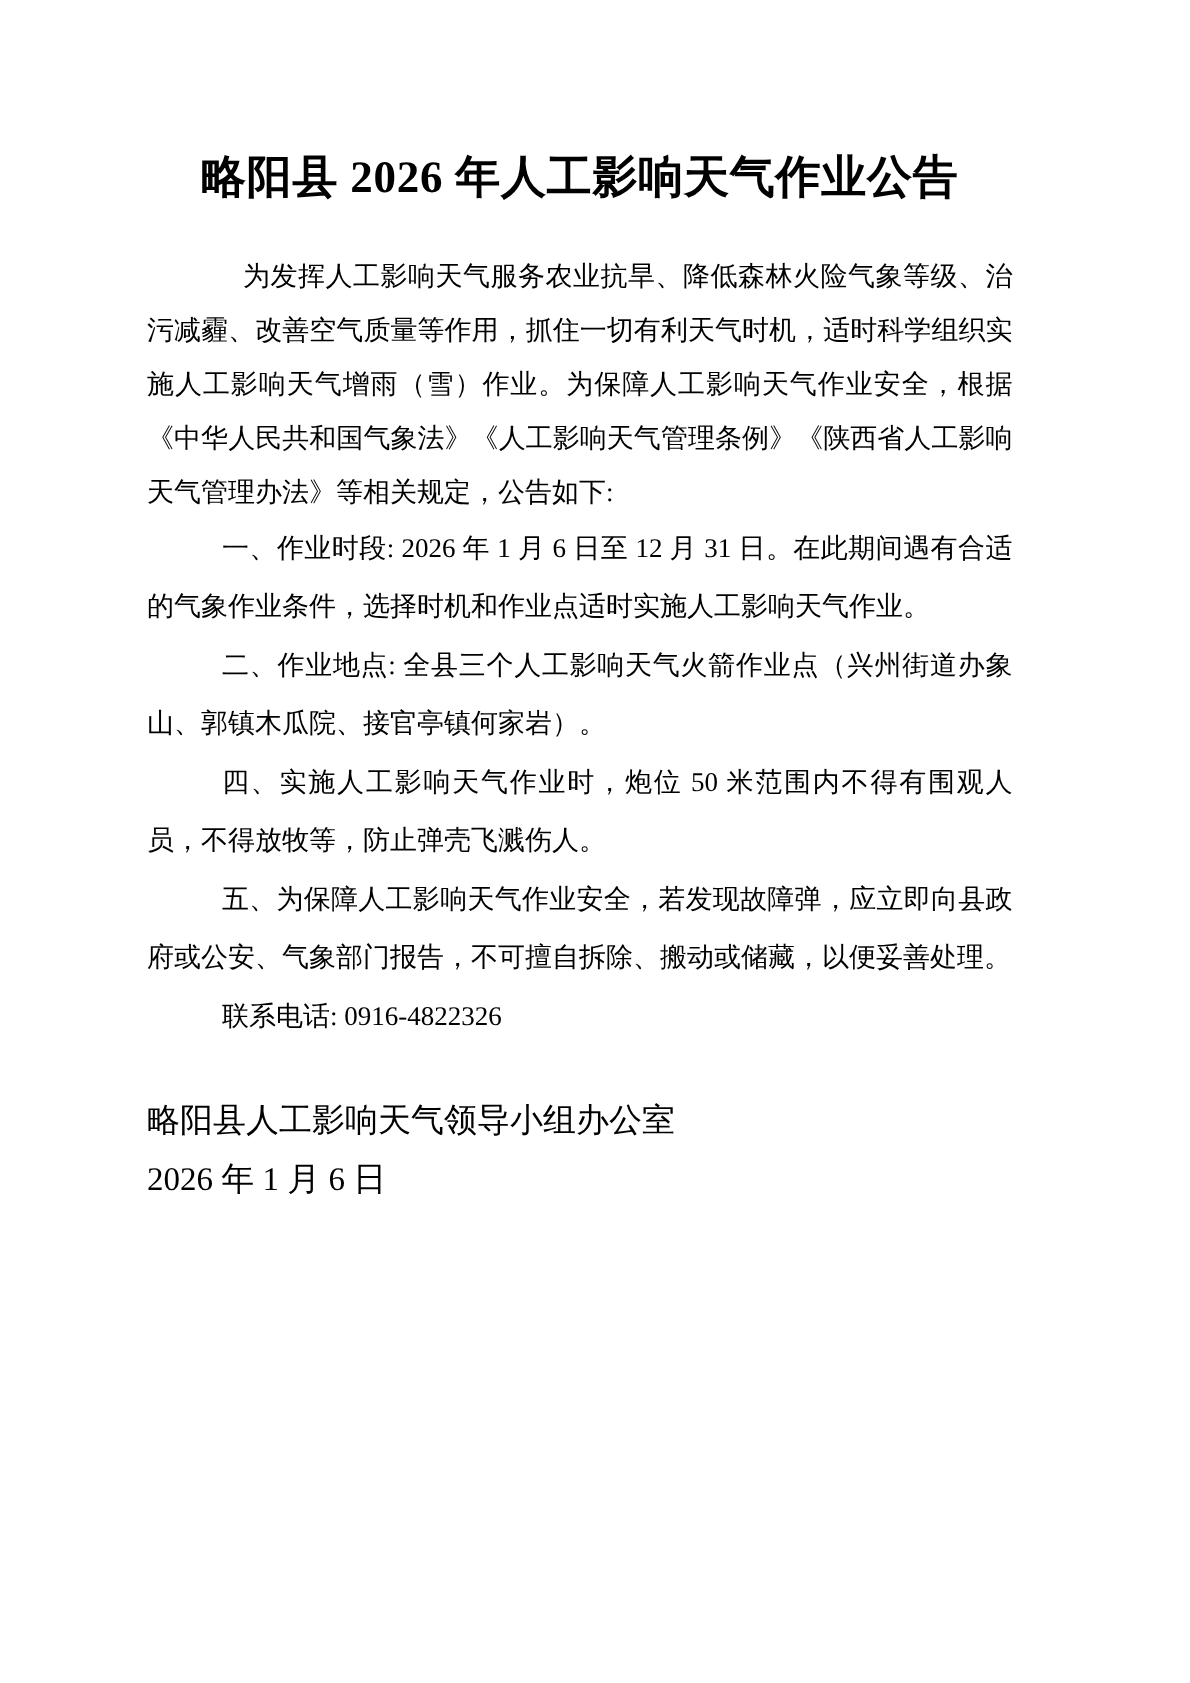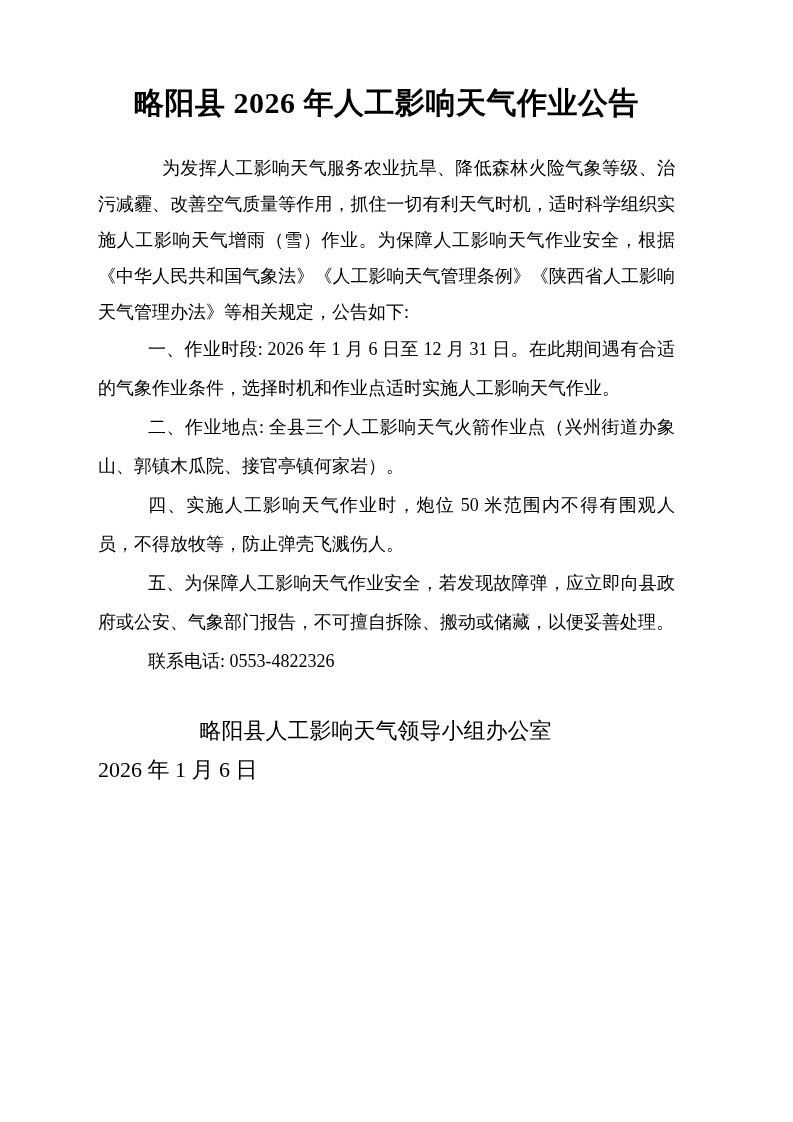--- a/index.html
+++ b/index.html
@@ -12,21 +12,21 @@
     width: 793px;
     height: 1122px;
     background: #ffffff;
     color: #000000;
     font-family: "Liberation Serif", serif;
     overflow: hidden;
   }
   .content {
     position: absolute;
     left: 98px;
-    top: 80px;
+    top: 96px;
     width: 577px;
   }
   .doc-title {
     margin: 0 0 24px 0;
     font-size: 30px;
     font-weight: 700;
     line-height: 46px;
     text-align: center;
     letter-spacing: 0.5px;
     white-space: nowrap;
@@ -45,21 +45,21 @@
   }
   p.contact-para {
     text-align: left;
   }
   .signature-block {
     margin-top: 30px;
     font-size: 22px;
     line-height: 39px;
   }
   .signature-line {
-    text-align: center;
+    text-align: left;
     padding-right: 22px;
   }
   .date-line {
     text-align: left;
     padding-right: 92px;
   }
 </style>
 </head>
 <body>
 
@@ -72,21 +72,21 @@
 
     <p class="body-para">一、作业时段: 2026 年 1 月 6 日至 12 月 31 日。在此期间遇有合适的气象作业条件，选择时机和作业点适时实施人工影响天气作业。</p>
 
     <p class="body-para">二、作业地点: 全县三个人工影响天气火箭作业点（兴州街道办象山、郭镇木瓜院、接官亭镇何家岩）。</p>
 
 
     <p class="body-para">四、实施人工影响天气作业时，炮位 50 米范围内不得有围观人员，不得放牧等，防止弹壳飞溅伤人。</p>
 
     <p class="body-para">五、为保障人工影响天气作业安全，若发现故障弹，应立即向县政府或公安、气象部门报告，不可擅自拆除、搬动或储藏，以便妥善处理。</p>
 
-    <p class="body-para contact-para">联系电话: 0553-4822326</p>
+    <p class="body-para contact-para">联系电话: 0916-4822326</p>
 
     <div class="signature-block">
       <div class="signature-line">略阳县人工影响天气领导小组办公室</div>
       <div class="date-line">2026 年 1 月 6 日</div>
     </div>
 
   </div>
 </div>
 
 </body></html>

